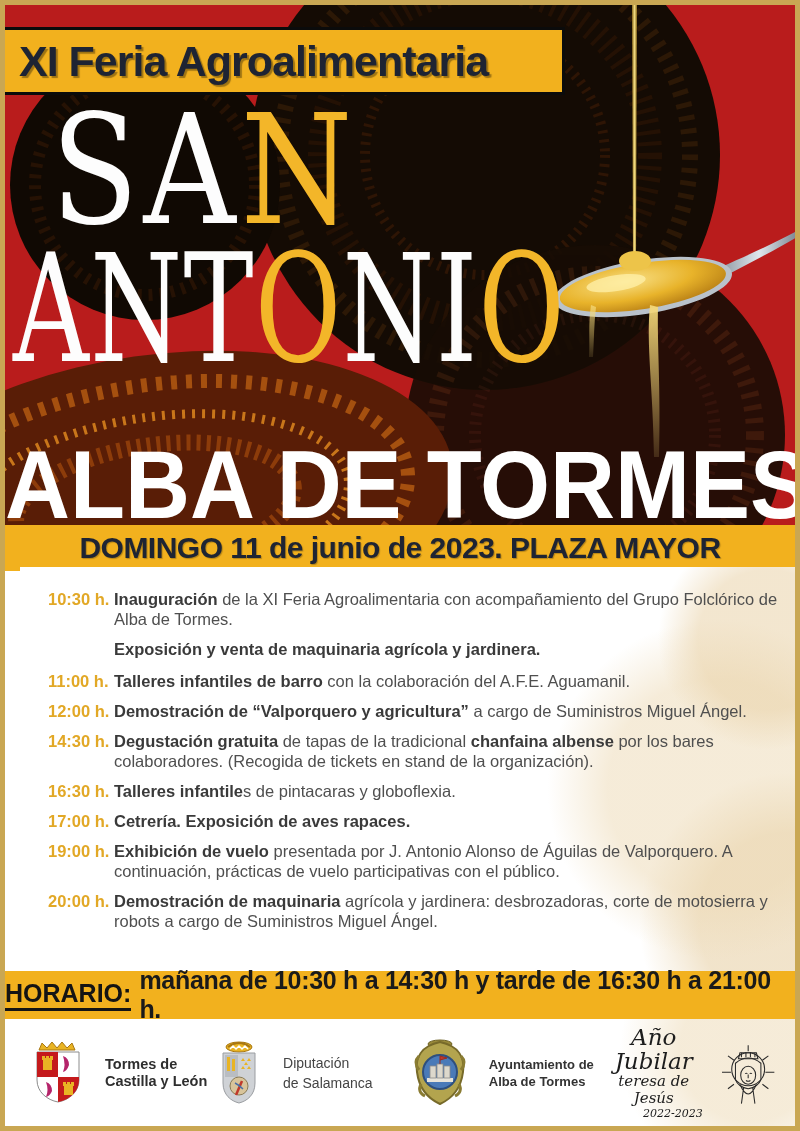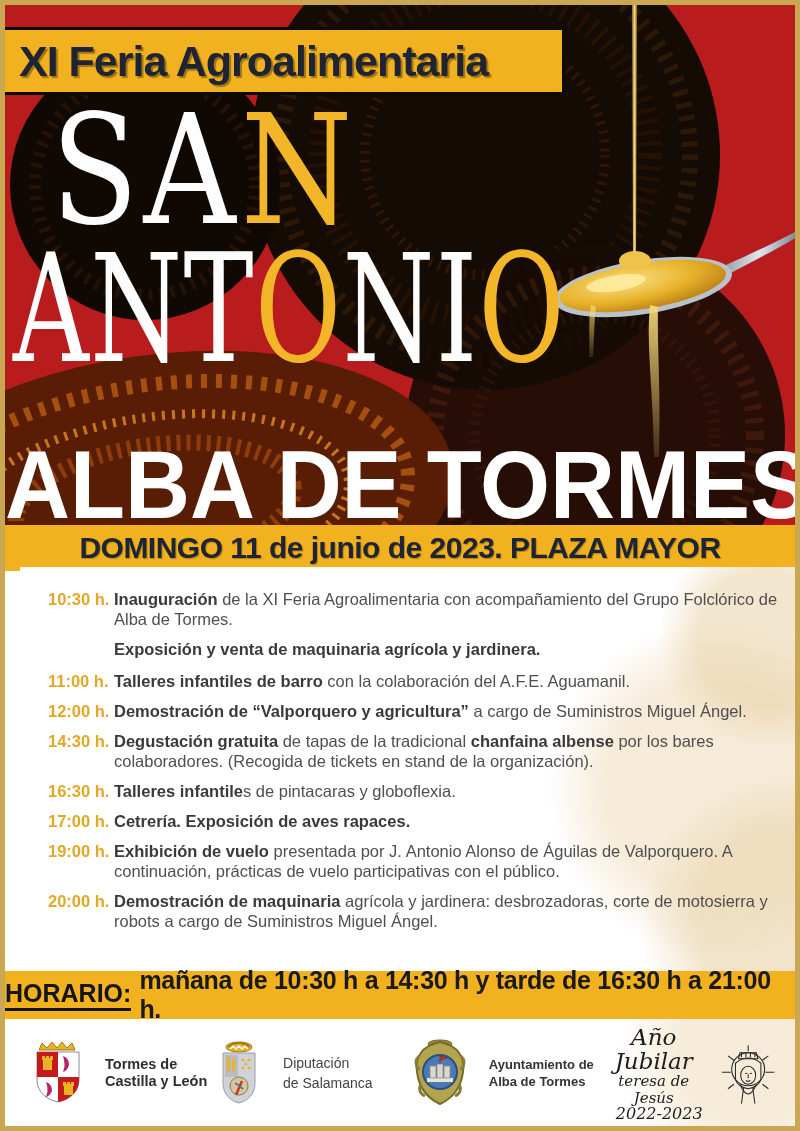--- a/index.html
+++ b/index.html
@@ -67,21 +67,21 @@
   .logo1 { width:188px; }
   .logo1 .cap .line { font-size:14.5px; font-weight:bold; color:#2e2e2e; line-height:17px; }
   .logo2 { width:200px; }
   .logo2 .cap .line { font-size:14px; color:#444; line-height:20px; }
   .logo3 { width:190px; }
   .logo3 .cap .line { font-size:13px; font-weight:bold; color:#333; line-height:17px; }
   .logo4 { flex:1; justify-content:flex-end; position:relative; }
   .logo4 .cap { text-align:center; font-family:"DejaVu Serif",serif; font-style:italic; color:#1d1d1d; margin-right:4px; }
   .logo4 .cap .line:nth-child(1) { font-size:23px; line-height:24px; }
   .logo4 .cap .line:nth-child(2) { font-size:15px; line-height:17px; }
-  .logo4 .cap .line:nth-child(3) { font-size:16px; line-height:13px; text-align:right; }
+  .logo4 .cap .line:nth-child(3) { font-size:11px; line-height:13px; text-align:right; }
 </style>
 </head>
 <body>
 
 <div class="poster">
 
   <div class="hero">
 
     <svg class="hero-art" viewBox="0 0 790 520">
       <defs>

